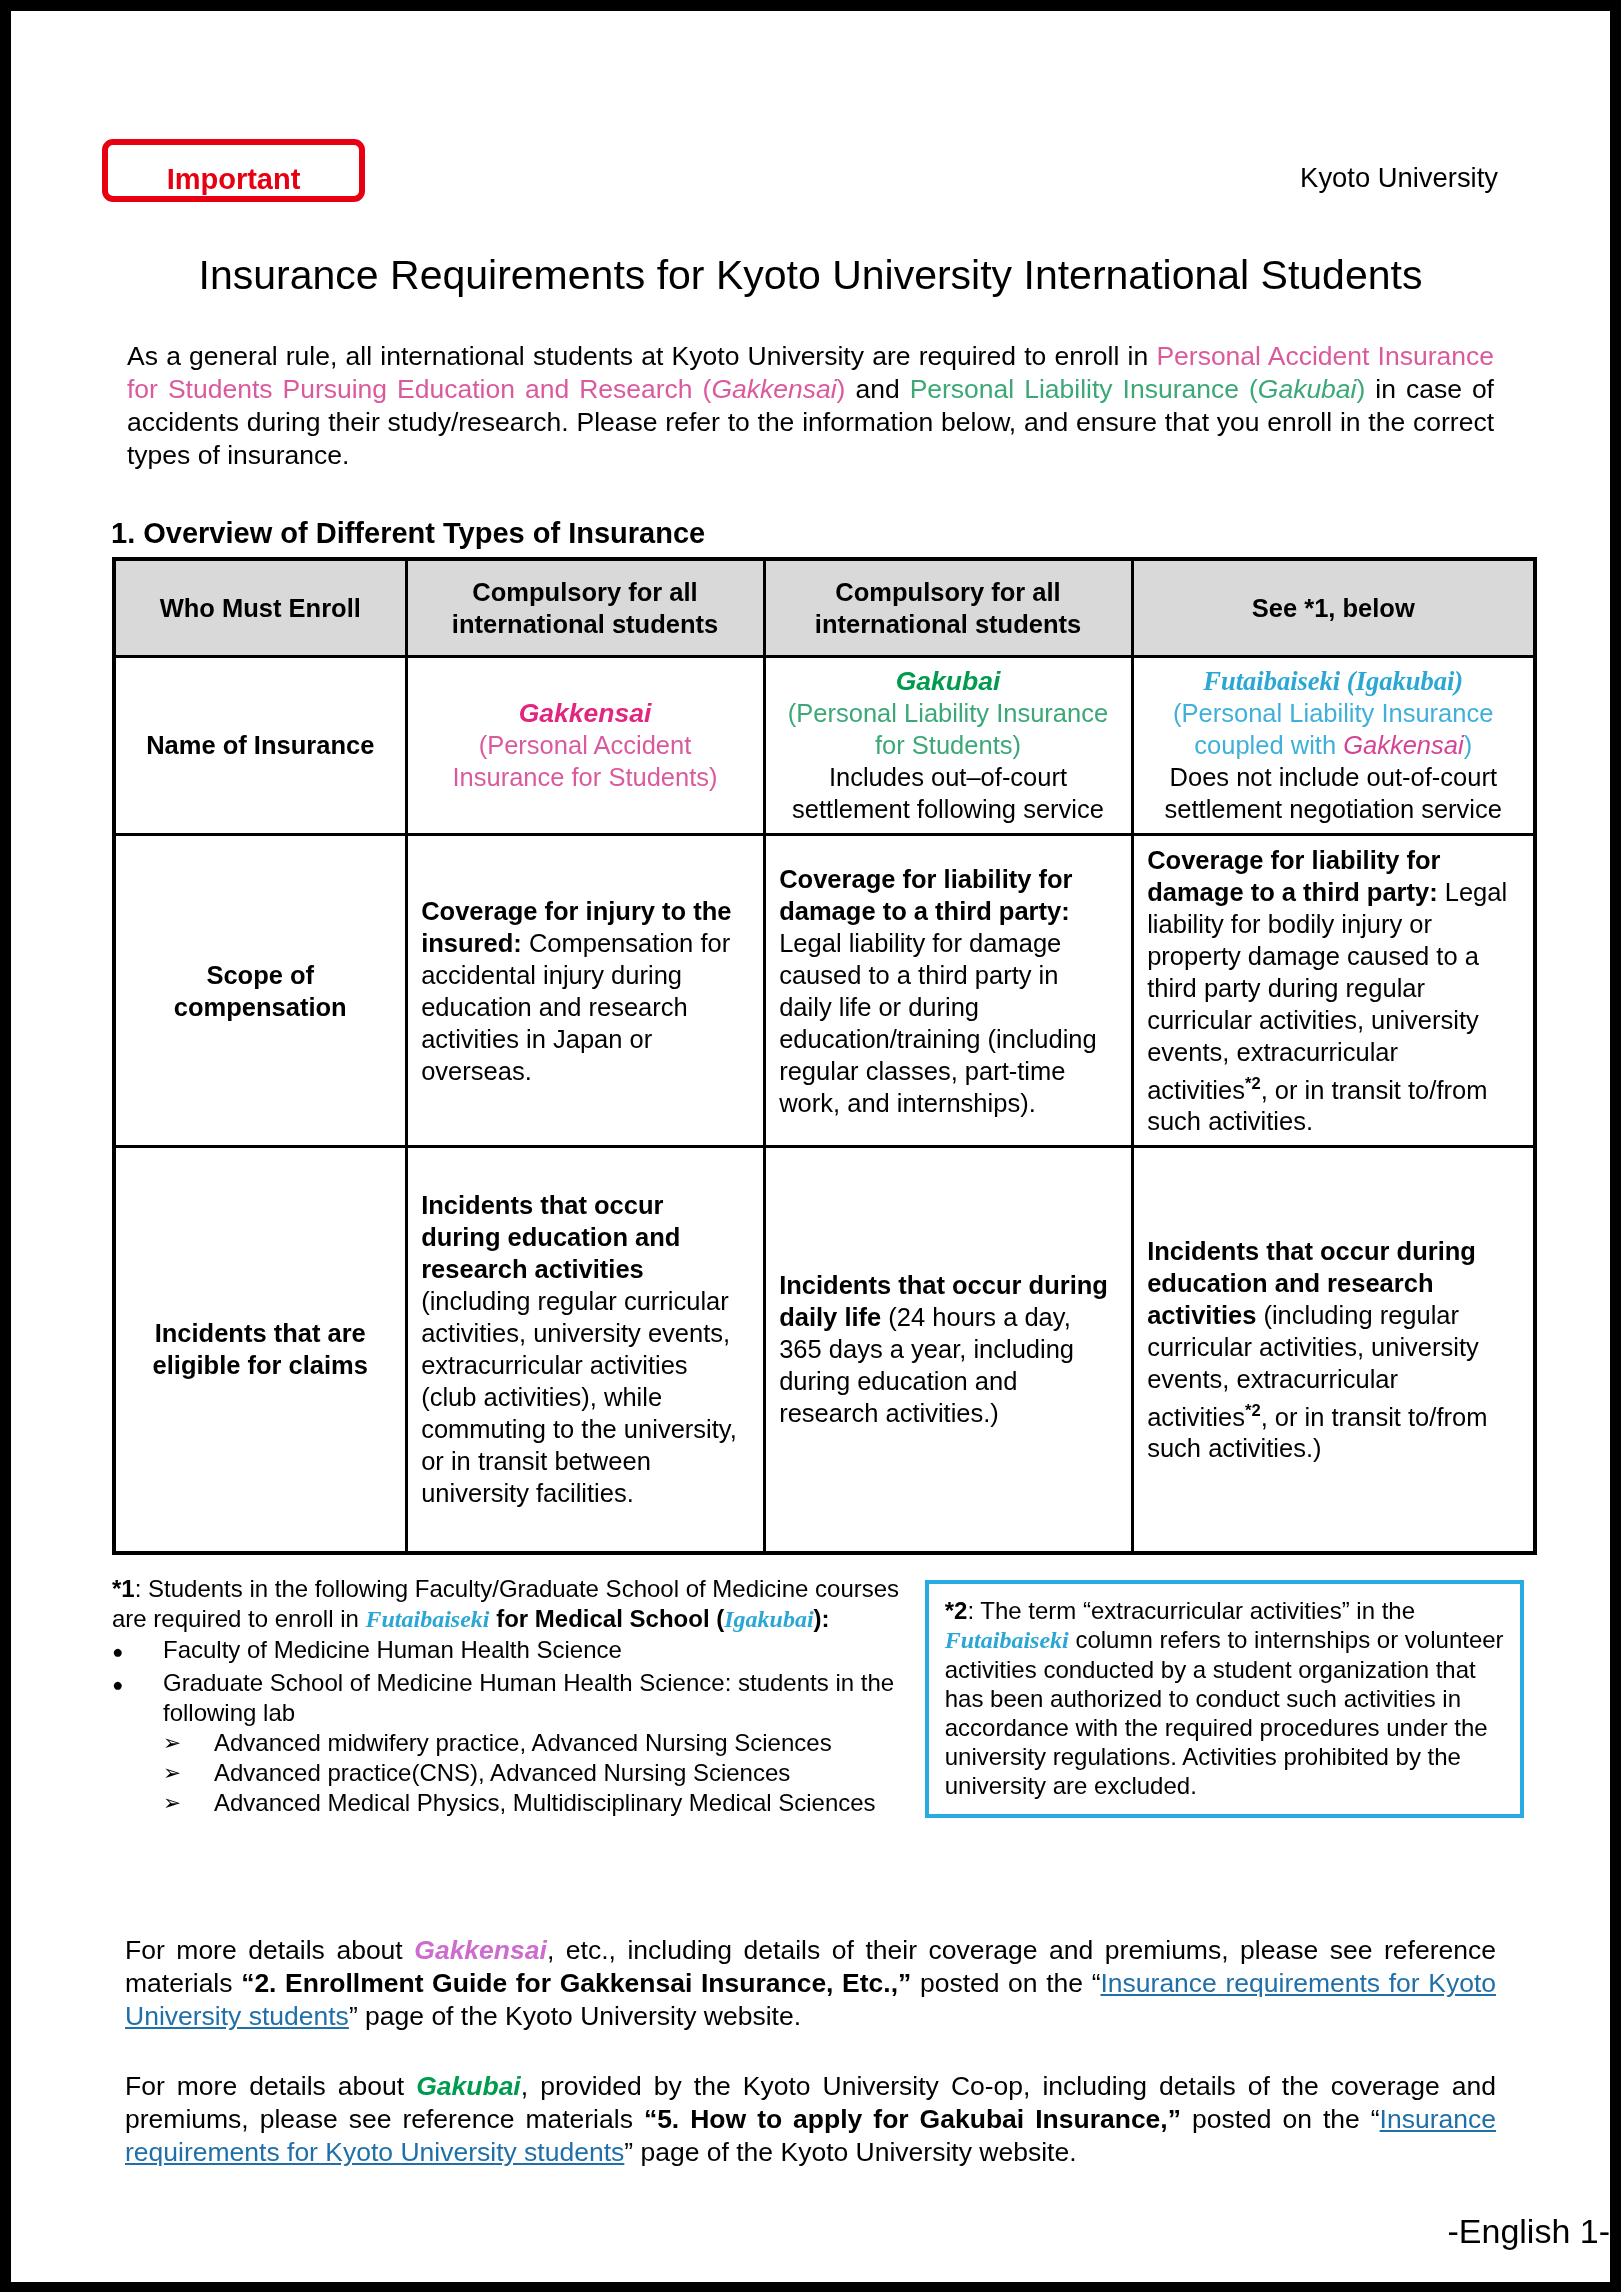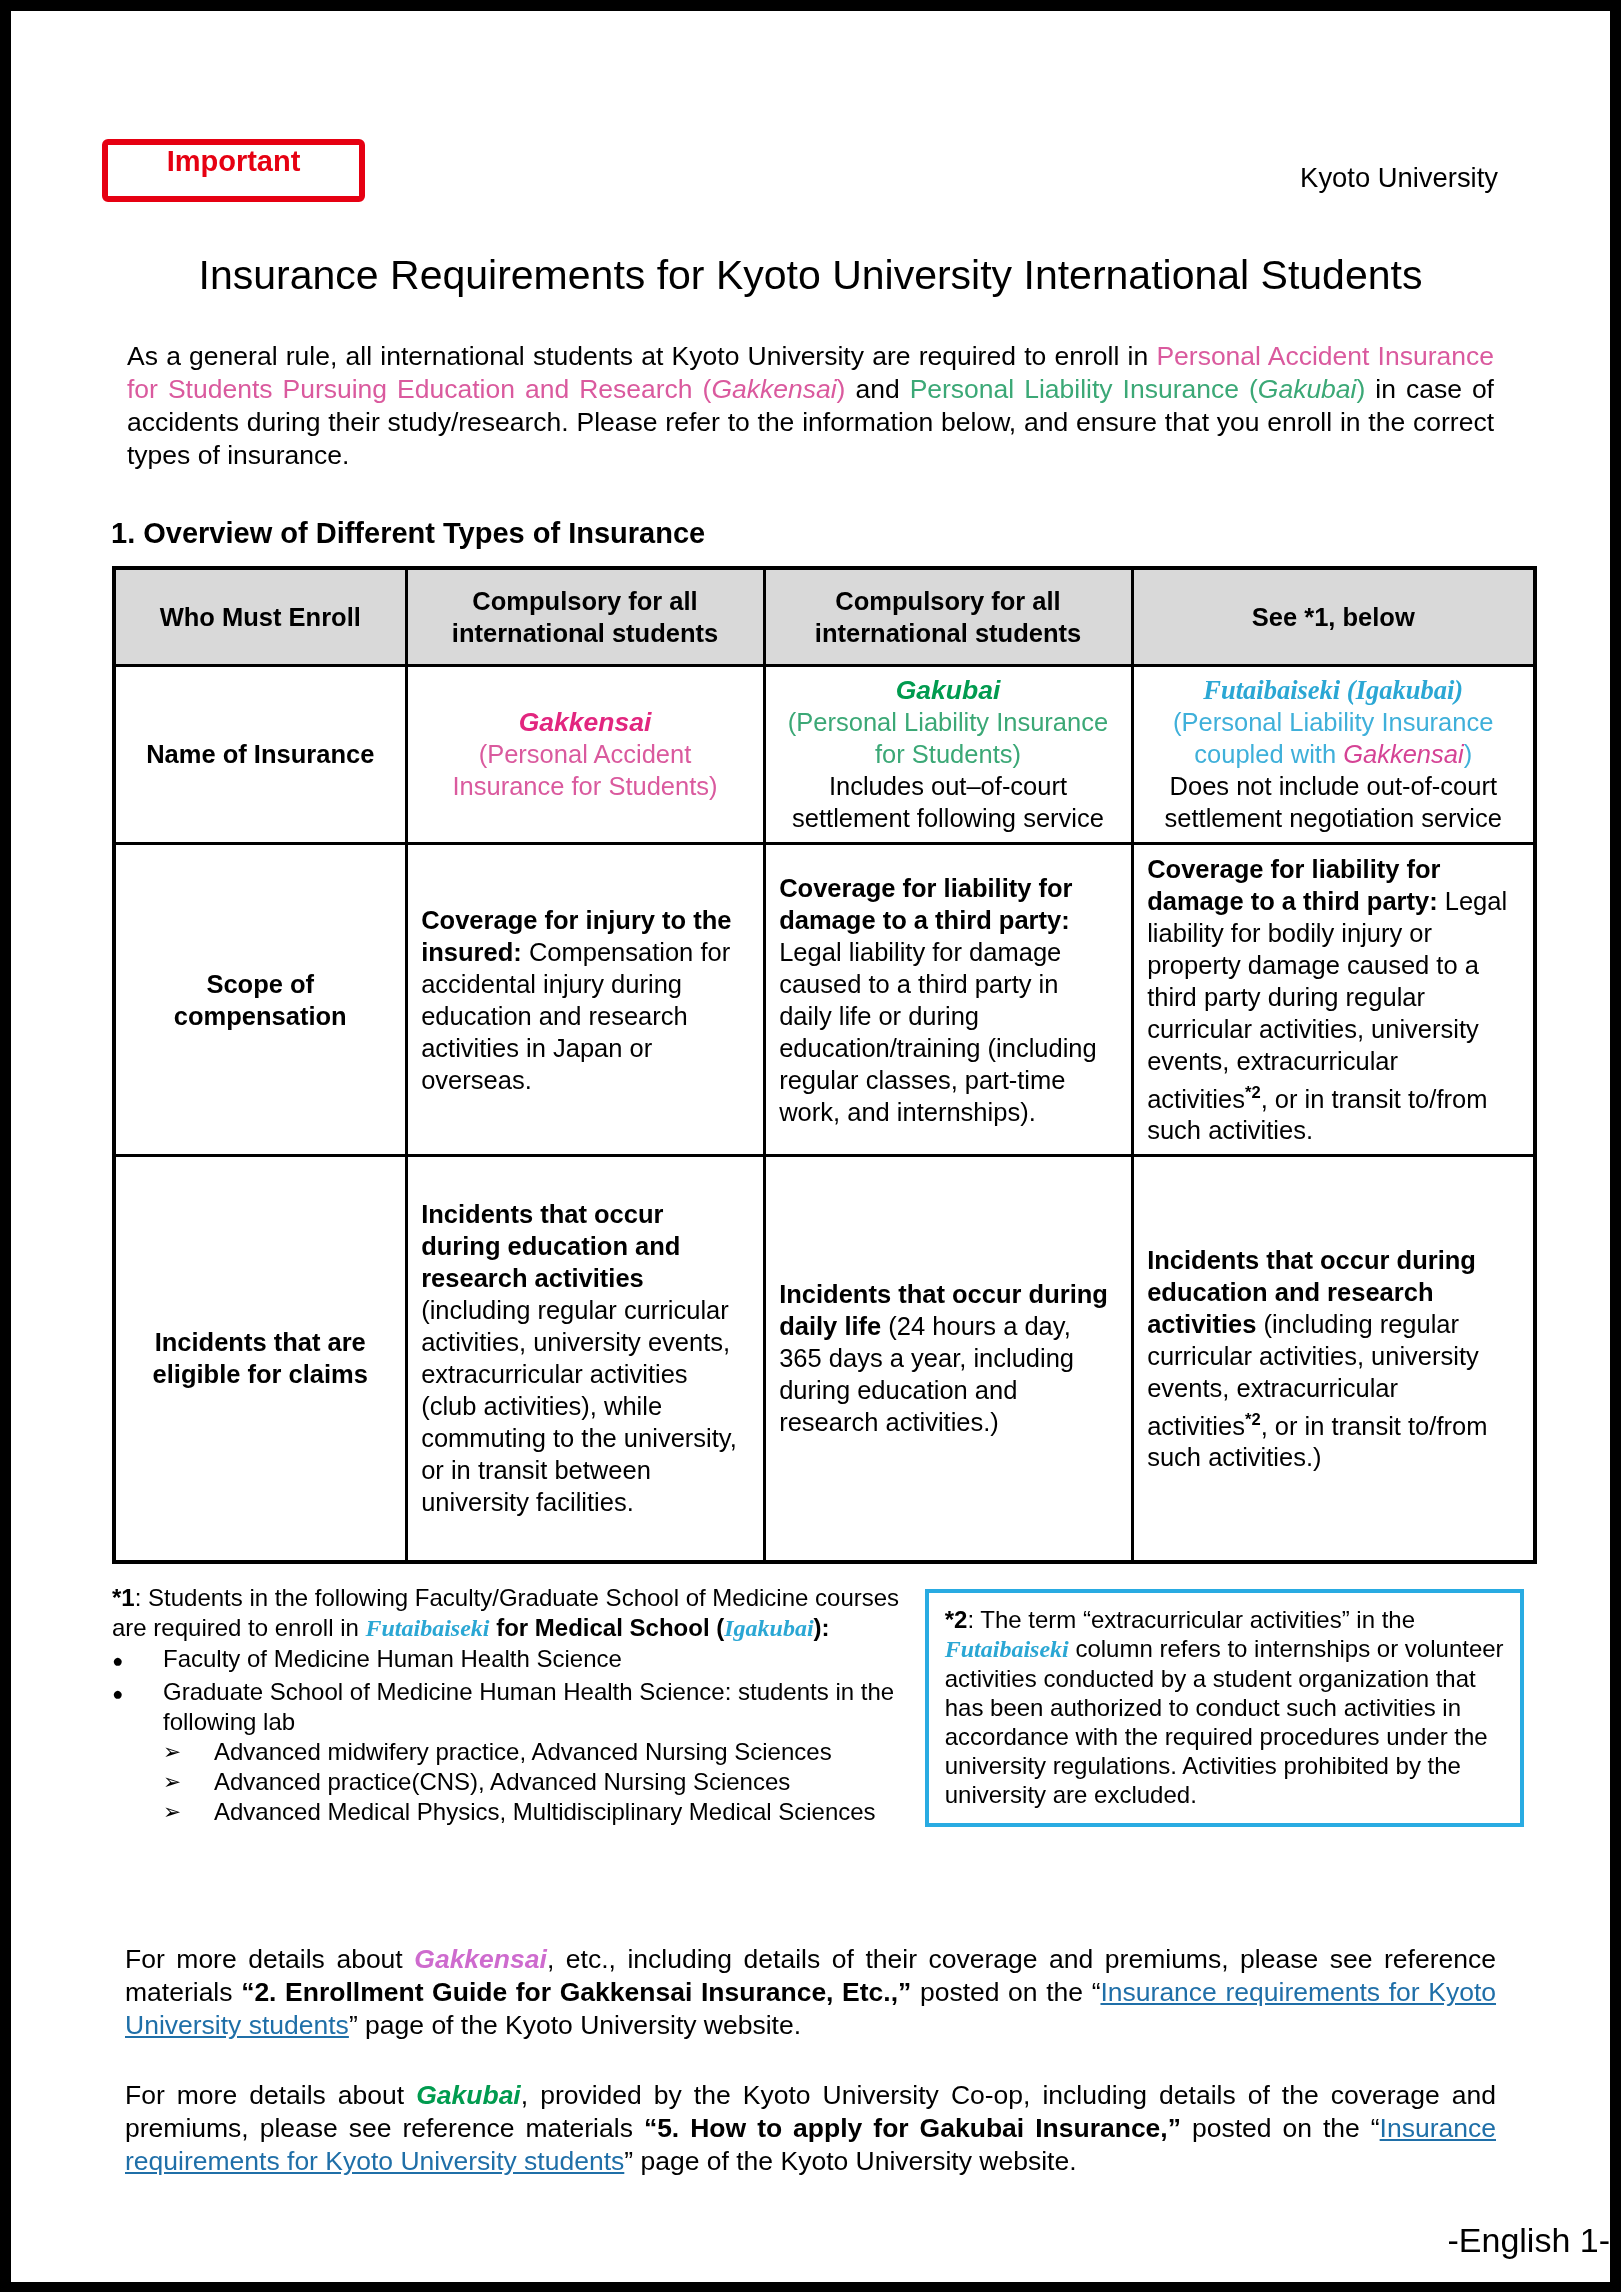--- a/index.html
+++ b/index.html
@@ -11,22 +11,22 @@
     background:#fff;
     font-family:"Liberation Sans", sans-serif;
     color:#000;
     overflow:hidden;
   }
   
   .hdr{position:relative;height:225px;}
   .badge{
     position:absolute;left:91px;top:128px;
     width:251px;height:51px;
-    border:6.9px solid #E60012;border-radius:6px;
-    display:flex;align-items:flex-start;justify-content:center;
+    border:6.9px solid #E60012;border-radius:11px;
+    display:flex;align-items:flex-end;justify-content:center;
   }
   .badge span{color:#E60012;font-weight:bold;font-size:29px;}
   .org{
     position:absolute;right:112px;top:151px;
     font-size:27.4px;color:#000;
   }
   
   .title{
     margin:13.7px 59px 0;
     text-align:center;font-weight:normal;font-size:41px;line-height:1.25;
@@ -34,21 +34,21 @@
   .intro{
     margin:39px 116px 0;
     font-size:26.5px;line-height:33px;text-align:justify;
   }
   .sec-heading{
     margin:45px 0 0 100px;
     font-weight:bold;font-size:29px;
   }
   
   table.ins{
-    margin:16px 0 0 101px;
+    margin:7px 0 0 101px;
     border-collapse:collapse;
     border:4.9px solid #000;
     table-layout:fixed;
     width:1420px;
   }
   table.ins th, table.ins td{
     border:3.9px solid #000;
     padding:7.8px 13.7px;
     vertical-align:middle;
     font-size:25.5px;line-height:32px;

